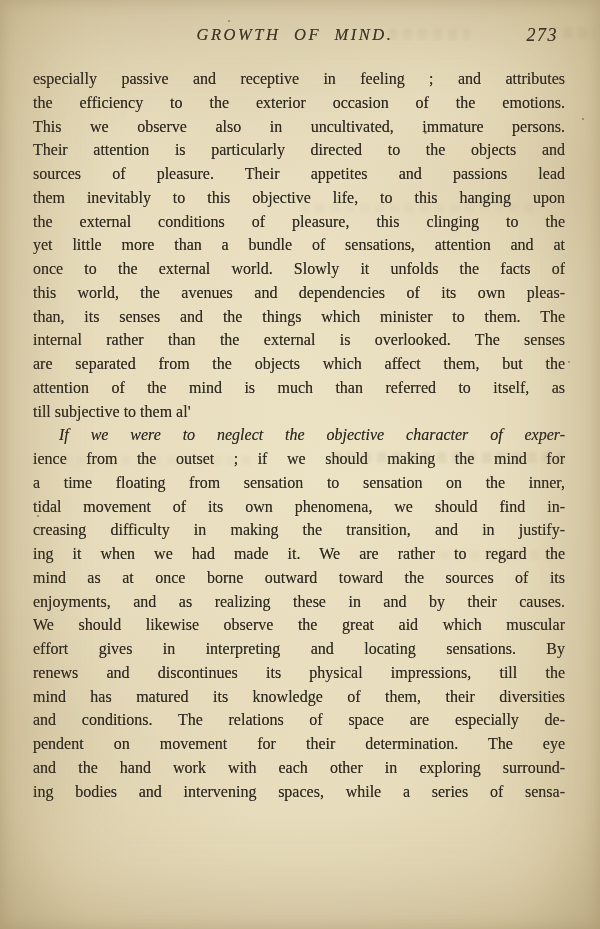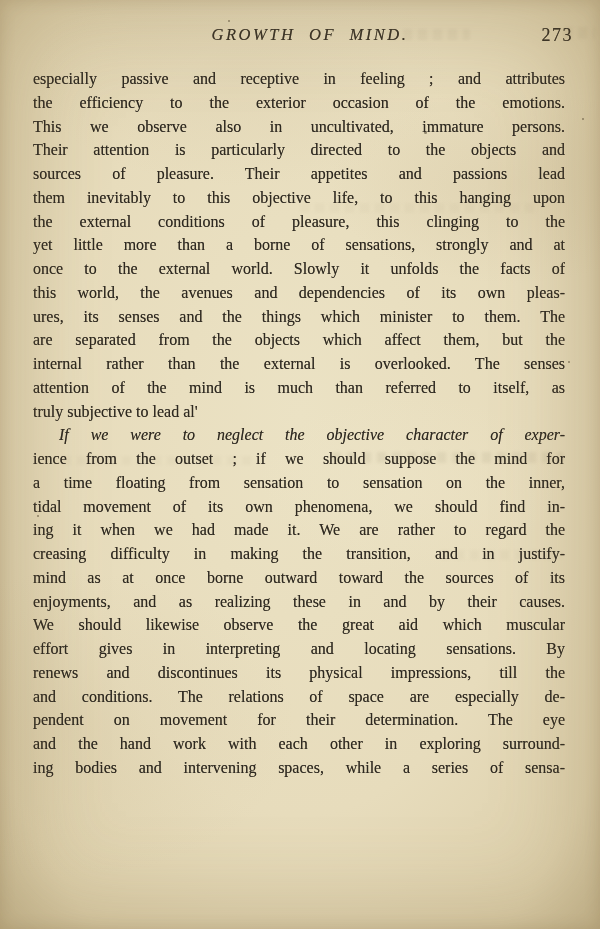--- a/index.html
+++ b/index.html
@@ -37,39 +37,40 @@
     pointer-events: none;
   }
   .speck {
     position: absolute;
     background: rgba(70,58,40,0.55);
     border-radius: 50%;
     pointer-events: none;
   }
   .running-head {
     position: absolute;
-    left: 44px; top: 25px; width: 532px; height: 22px;
+    left: 29px; top: 25px; width: 532px; height: 22px;
   }
   .running-title {
     display: block;
     text-align: center;
     font-style: italic;
     font-size: 16.5px;
     letter-spacing: 2.5px;
     word-spacing: 7px;
     color: #352f25;
     text-shadow: 0 0 0.6px rgba(45,38,26,0.55);
   }
   .page-number {
     position: absolute;
     right: 3px; top: 0;
     font-size: 18px;
     letter-spacing: 1.5px;
     color: #332d23;
     text-shadow: 0 0 0.6px rgba(45,38,26,0.55);
+    font-style: italic;
   }
   .text-block {
     position: absolute;
     left: 33px; top: 67px; width: 532px;
   }
   .line {
     font-size: 16px;
     line-height: 23.75px;
     height: 23.75px;
     overflow: hidden;
@@ -105,40 +106,41 @@
 
   <div class="text-block">
 
     <div class="line">especially passive and receptive in feeling ; and attributes</div>
     <div class="line">the efficiency to the exterior occasion of the emotions.</div>
     <div class="line">This we observe also in uncultivated, immature persons.</div>
     <div class="line">Their attention is particularly directed to the objects and</div>
     <div class="line">sources of pleasure.  Their appetites and passions lead</div>
     <div class="line">them inevitably to this objective life, to this hanging upon</div>
     <div class="line">the external conditions of pleasure, this clinging to the</div>
-    <div class="line">yet little more than a borne of sensations, strongly and at</div>
+    <div class="line">yet little more than a bundle of sensations, attention and at</div>
     <div class="line">once to the external world.  Slowly it unfolds the facts of</div>
     <div class="line">this world, the avenues and dependencies of its own pleas-</div>
-    <div class="line">ures, its senses and the things which minister to them.  The</div>
+    <div class="line">than, its senses and the things which minister to them.  The</div>
+    <div class="line">internal rather than the external is overlooked.  The senses</div>
     <div class="line">are separated from the objects which affect them, but the</div>
-    <div class="line">internal rather than the external is overlooked.  The senses</div>
     <div class="line">attention of the mind is much than referred to itself, as</div>
-    <div class="line short">truly subjective to lead al'</div>
+    <div class="line short">till subjective to them al'</div>
 
     <div class="line indent">If we were to neglect the objective character of exper-</div>
-    <div class="line">ience from the outset ; if we should suppose the mind for</div>
+    <div class="line">ience from the outset ; if we should making the mind for</div>
     <div class="line">a time floating from sensation to sensation on the inner,</div>
     <div class="line">tidal movement of its own phenomena, we should find in-</div>
+    <div class="line">creasing difficulty in making the transition, and in justify-</div>
     <div class="line">ing it when we had made it.  We are rather to regard the</div>
-    <div class="line">creasing difficulty in making the transition, and in justify-</div>
     <div class="line">mind as at once borne outward toward the sources of its</div>
     <div class="line">enjoyments, and as realizing these in and by their causes.</div>
     <div class="line">We should likewise observe the great aid which muscular</div>
     <div class="line">effort gives in interpreting and locating sensations.  By</div>
     <div class="line">renews and discontinues its physical impressions, till the</div>
+    <div class="line">mind has matured its knowledge of them, their diversities</div>
     <div class="line">and conditions.  The relations of space are especially de-</div>
     <div class="line">pendent on movement for their determination.  The eye</div>
     <div class="line">and the hand work with each other in exploring surround-</div>
     <div class="line">ing bodies and intervening spaces, while a series of sensa-</div>
   </div>
 
   <div class="vignette"></div>
 </div>
 
 </body></html>

